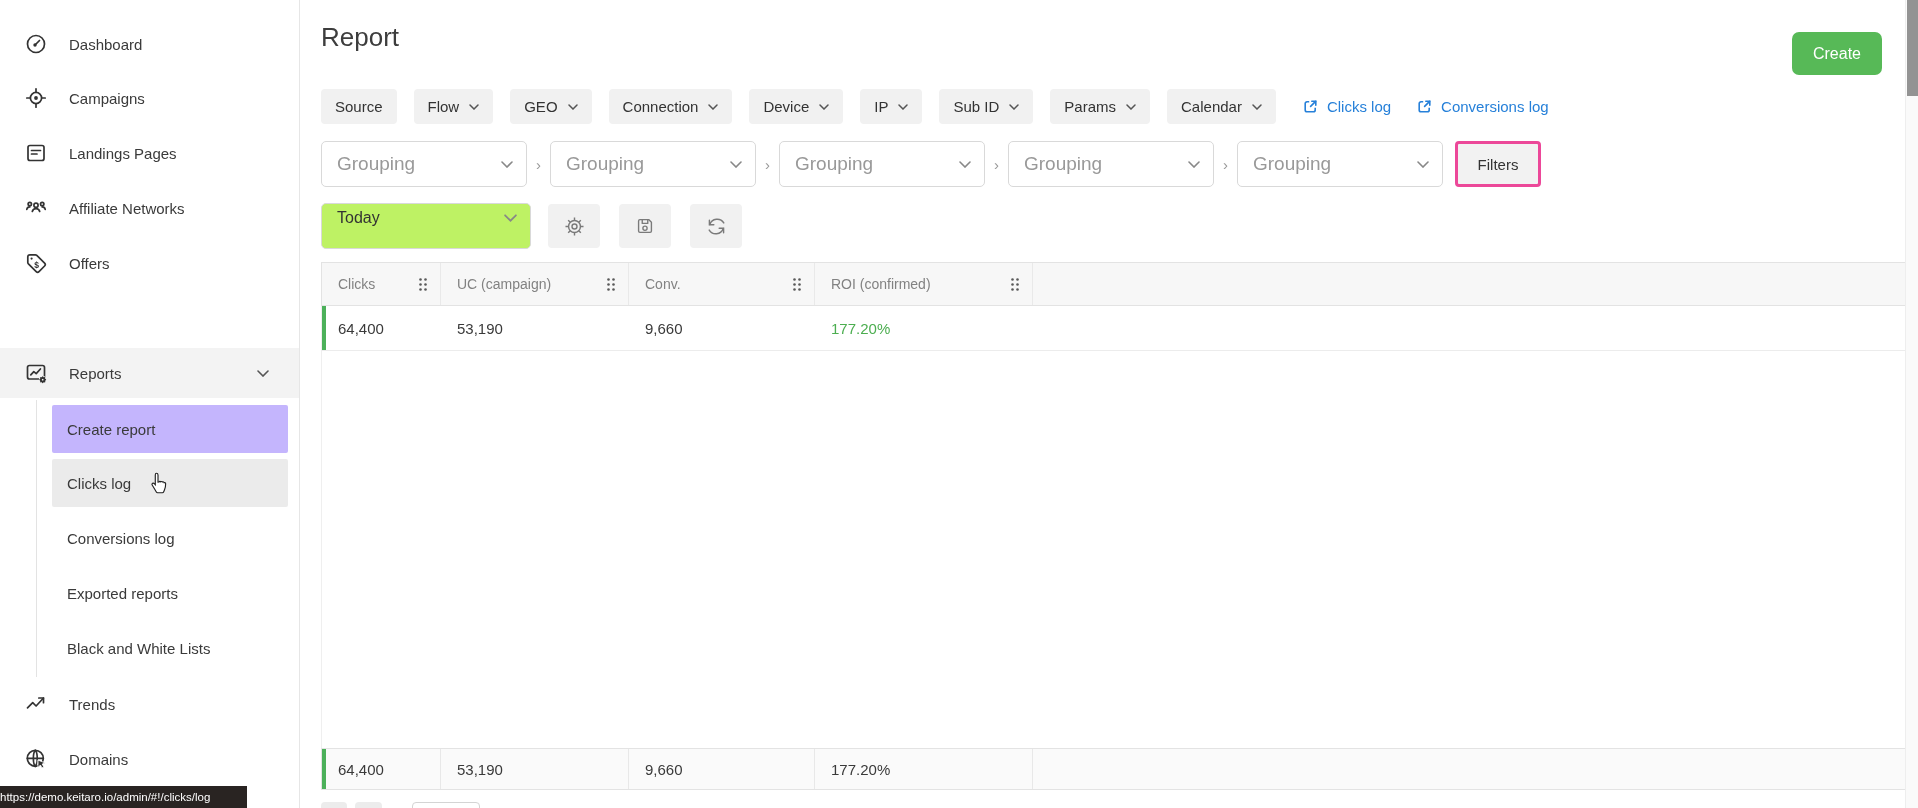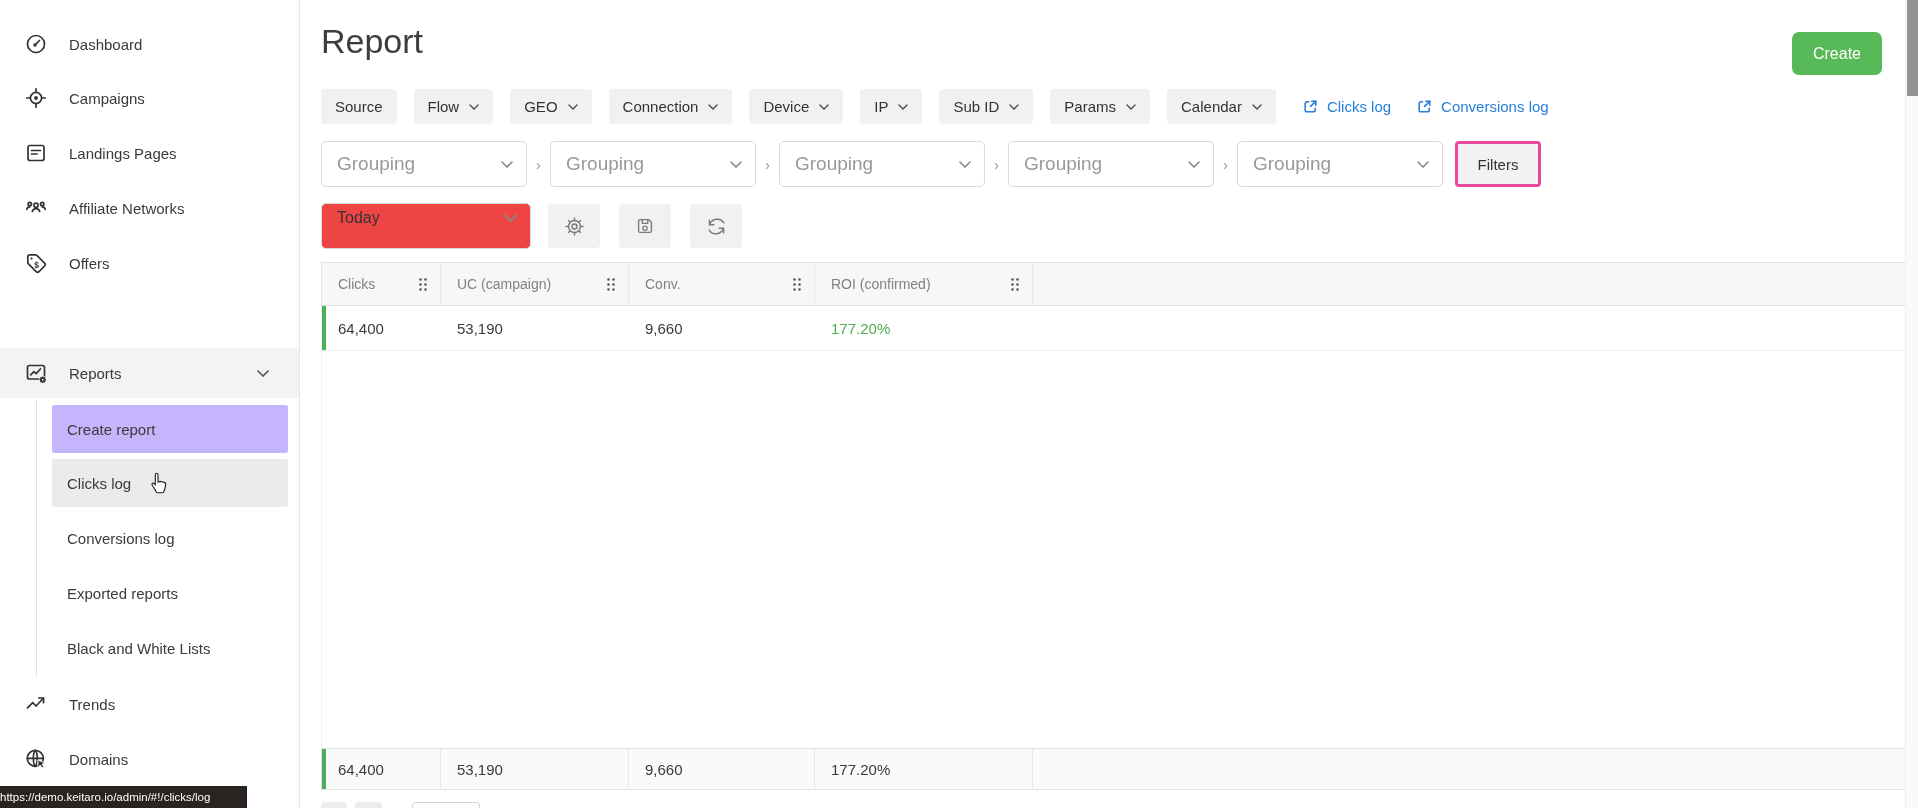--- a/index.html
+++ b/index.html
@@ -20,21 +20,21 @@
     display:flex; align-items:center; padding-left:15px; font-size:15px;
     color:#3a3a3a; cursor:pointer; border-radius:2px; white-space:nowrap; }
   .nav-sub.sel { background:#c4b5fd; }
   .nav-sub.hov { background:#ebebeb; }
   .treeline { position:absolute; left:36px; top:400px; width:1px; height:277px; background:#e3e3e3; }
   .i24 { width:24px; height:24px; fill:none; stroke:#333; stroke-width:1.7;
     stroke-linecap:round; stroke-linejoin:round; }
   .hand { position:absolute; left:150px; top:472px; z-index:6; }
 
   
-  .page-title { position:absolute; left:321px; top:22px; font-size:34px;
+  .page-title { position:absolute; left:321px; top:22px; font-size:26px;
     font-weight:300; color:#3d3d3d; }
   .create-btn { position:absolute; left:1792px; top:32px; width:90px; height:43px;
     background:#57b957; color:#fff; font-size:16px; border:none; border-radius:7px;
     display:flex; align-items:center; justify-content:center; cursor:pointer; }
 
   
   .chips { position:absolute; left:321px; top:89px; height:35px; display:flex; align-items:center; }
   .chip { height:35px; display:flex; align-items:center; background:#f1f1f1;
     border-radius:4px; padding:0 14px; font-size:15px; color:#333;
     margin-right:17px; cursor:pointer; white-space:nowrap; }
@@ -49,21 +49,21 @@
     background:#fff; display:flex; align-items:center; justify-content:space-between;
     padding:0 13px 0 15px; font-size:19px; color:#999; cursor:pointer; }
   .gsep { color:#999; font-size:15px; margin:0 9px; }
   .filters-btn { margin-left:12px; width:86px; height:46px; background:#f2f2f2;
     border:3px solid #ec4899; border-radius:4px; font-size:15px; color:#333;
     display:flex; align-items:center; justify-content:center; cursor:pointer; }
 
   
   .toolbar { position:absolute; left:321px; top:203px; display:flex; align-items:center; }
   .date-sel { width:210px; height:46px; border:1px solid #d9d9d9; border-radius:5px;
-    background:#ef4444; display:flex; align-items:center; justify-content:space-between;
+    background:#bef264; display:flex; align-items:center; justify-content:space-between;
     padding:0 13px 16px 15px; font-size:16px; color:#333; cursor:pointer; }
   .icon-btn { margin-left:19px; width:52px; height:44px; background:#f1f1f1;
     border:none; border-radius:4px; display:flex; align-items:center;
     justify-content:center; cursor:pointer; }
   .icon-btn:first-of-type { margin-left:17px; }
 
   
   .rtable { position:absolute; left:321px; top:262px; width:1784px; }
   .thead { display:flex; height:44px; background:#f7f7f7; border:1px solid #e3e3e3; }
   .th { display:flex; align-items:center; justify-content:space-between;

